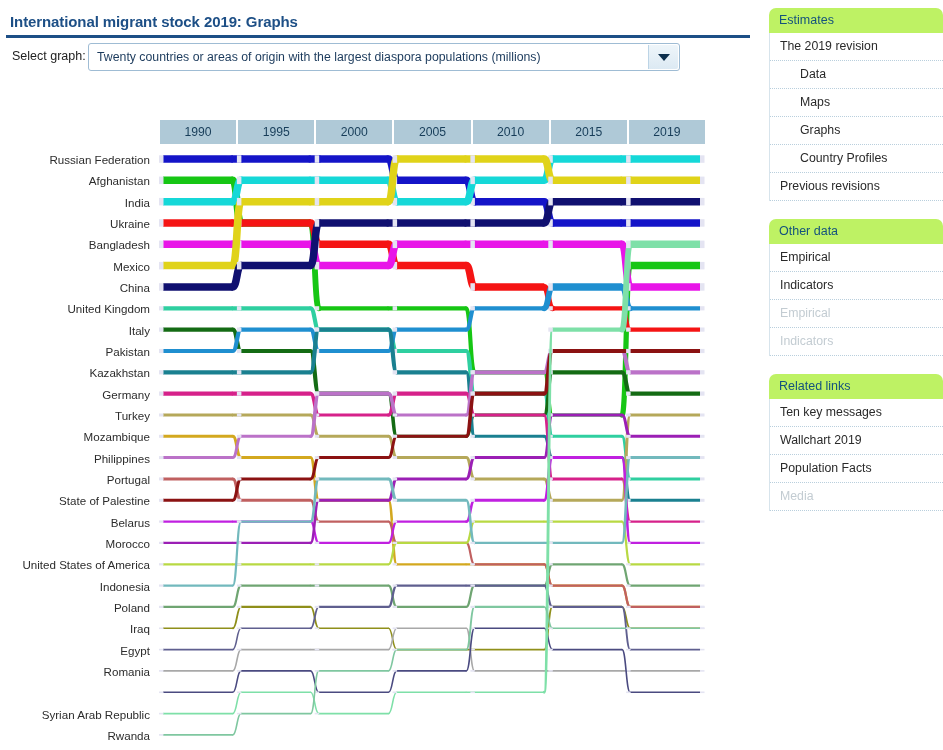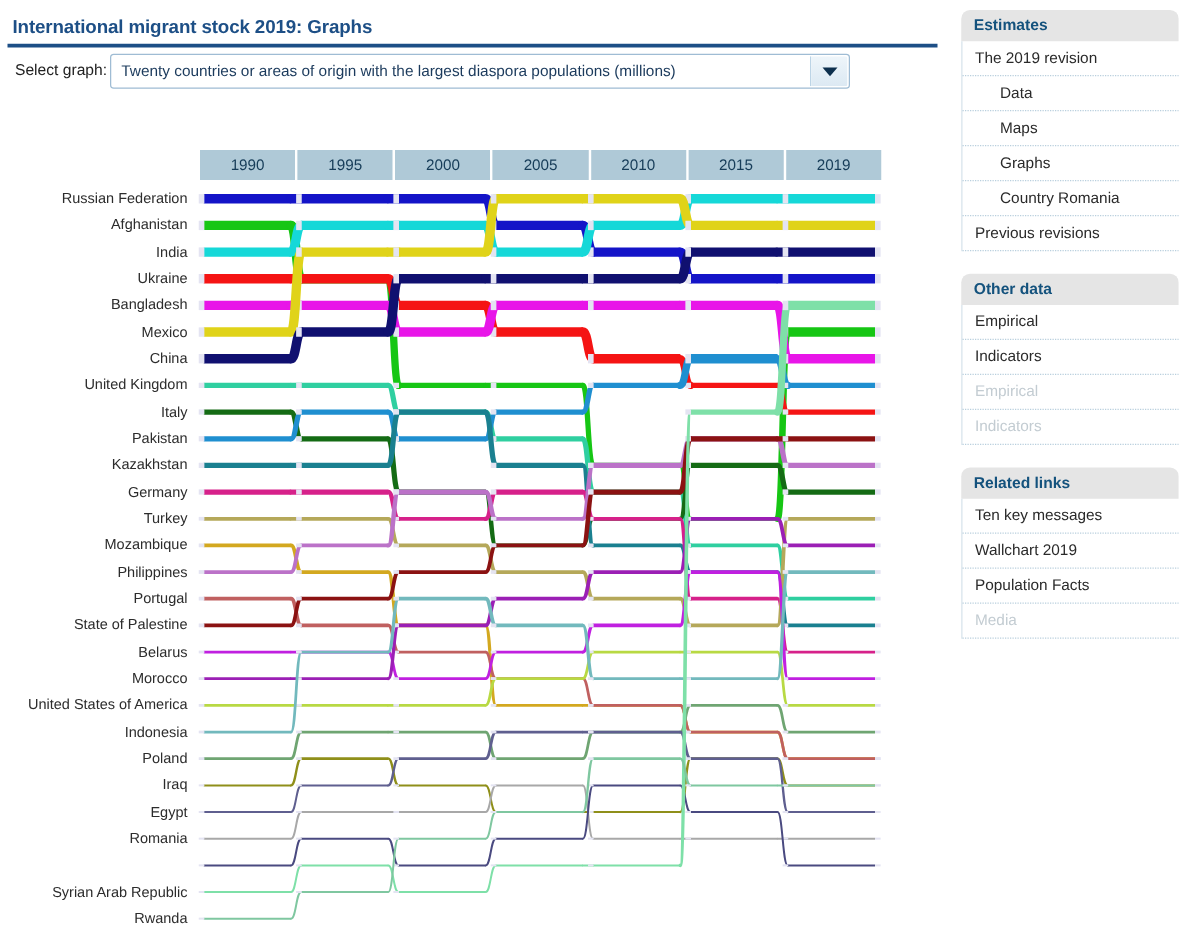--- a/index.html
+++ b/index.html
@@ -66,21 +66,21 @@
     transform: translateY(-50%); padding-right: 2px;
   }
 
   #plot { position: absolute; left: 152px; top: 0; width: 560px; height: 655px; }
   #plot svg { display: block; }
 
   
   #sidebar { position: absolute; left: 769px; top: 8px; width: 174px; }
   .panel { margin-bottom: 18px; }
   .panel-head {
-    background: #e5e5e5; color: #14527d; font-size: 12.5px; font-weight: bold;
+    background: #bef264; color: #14527d; font-size: 12.5px; font-weight: normal;
     padding: 5px 10px 6px 10px; border-radius: 7px 7px 0 0;
   }
   .panel-body { border-left: 1px solid #d7e4ec; }
   .panel-item {
     font-size: 12.3px; color: #2a2a2a; padding: 6px 8px 7px 10px;
     border-bottom: 1px dotted #b9cfdd; cursor: pointer;
   }
   .panel-item.indent { padding-left: 30px; }
   .panel-item.disabled { color: #c3ccd2; cursor: default; }
 </style>
@@ -793,21 +793,21 @@
 </div>
 
 <div id="sidebar">
       <div class="panel">
         <div class="panel-head">Estimates</div>
         <div class="panel-body">
           <div class="panel-item">The 2019 revision</div>
           <div class="panel-item indent">Data</div>
           <div class="panel-item indent">Maps</div>
           <div class="panel-item indent">Graphs</div>
-          <div class="panel-item indent">Country Romania</div>
+          <div class="panel-item indent">Country Profiles</div>
           <div class="panel-item">Previous revisions</div>
         </div>
       </div>
       <div class="panel">
         <div class="panel-head">Other data</div>
         <div class="panel-body">
           <div class="panel-item">Empirical</div>
           <div class="panel-item">Indicators</div>
           <div class="panel-item disabled">Empirical</div>
           <div class="panel-item disabled">Indicators</div>

